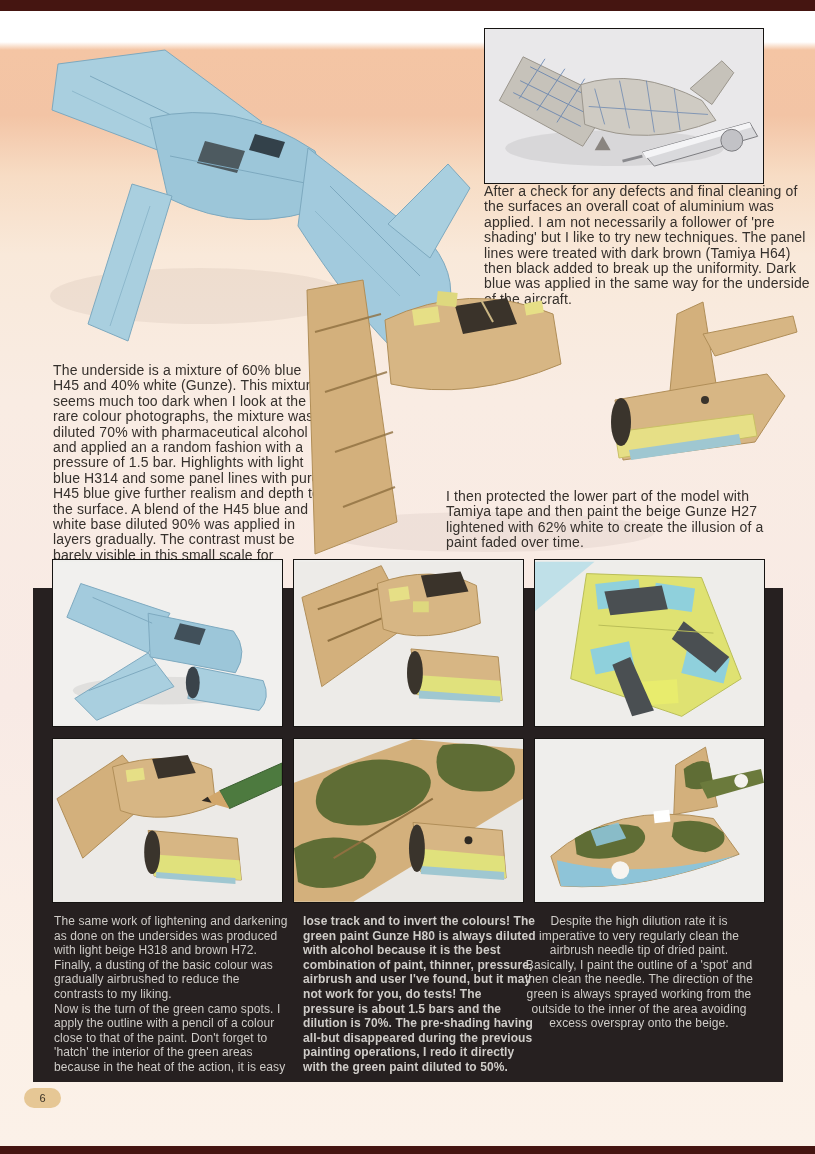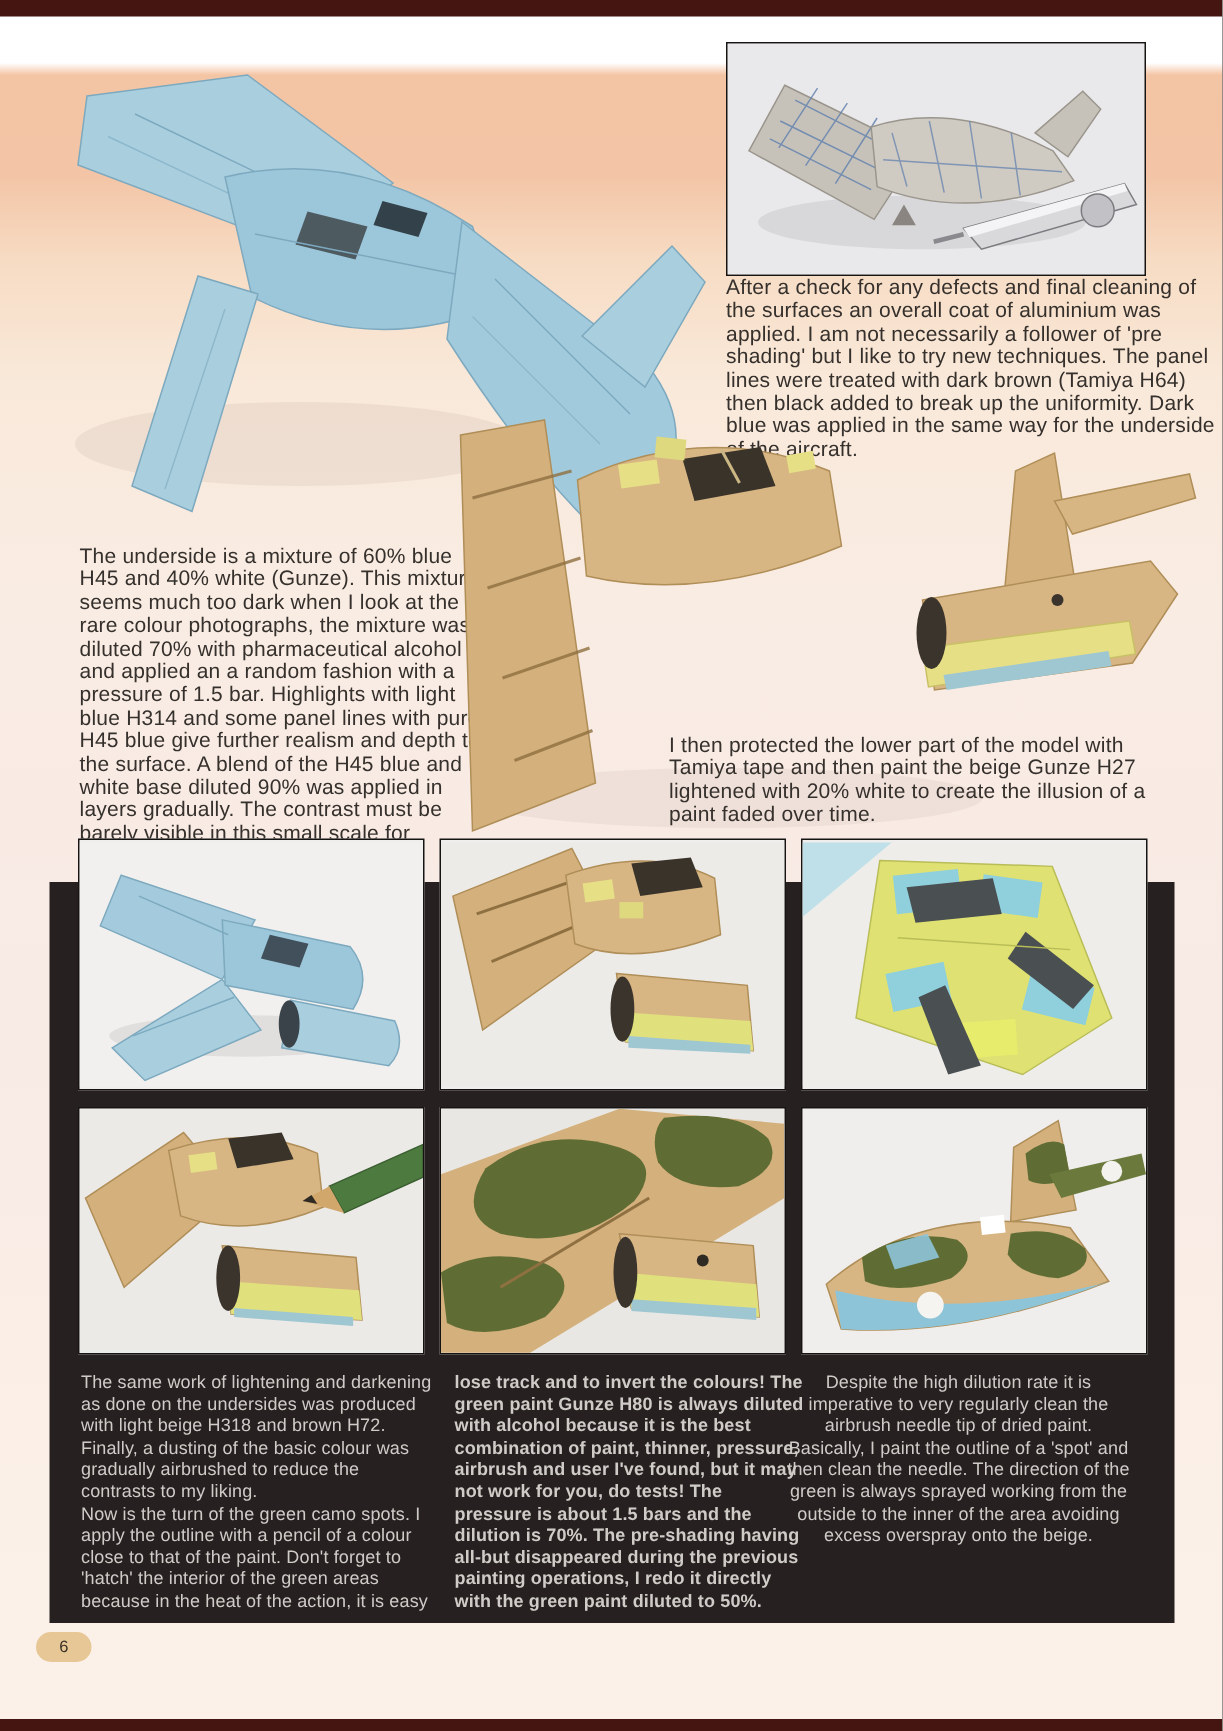--- a/index.html
+++ b/index.html
@@ -164,21 +164,21 @@
 
     <polygon points="392,42 418,30 432,118 384,130" fill="#d3b07c" stroke="#b08e58" stroke-width="1"></polygon>
     <polygon points="418,62 508,44 512,60 430,84" fill="#d7b684" stroke="#b08e58" stroke-width="1"></polygon>
     <path d="M330,128 L482,102 L500,124 L470,170 L338,188 Z" fill="#d7b684" stroke="#b08e58" stroke-width="1"></path>
     <path d="M330,160 L468,142 L472,164 L334,186 Z" fill="#e6df86" stroke="#c9c065" stroke-width="1"></path>
     <path d="M344,178 l110,-16 2,10 -110,16 Z" fill="#9fc7d1"></path>
     <ellipse cx="336" cy="150" rx="10" ry="24" fill="#3a342c"></ellipse>
     <circle cx="420" cy="128" r="4" fill="#3a342c"></circle>
   </svg>
 
-  <p class="cap" id="cap-tape">I then protected the lower part of the model with Tamiya tape and then paint the beige Gunze H27 lightened with 20% white to create the illusion of a paint faded over time.</p>
+  <p class="cap" id="cap-tape">I then protected the lower part of the model with Tamiya tape and then paint the beige Gunze H27 lightened with 62% white to create the illusion of a paint faded over time.</p>
 
   <div class="darkbox"></div>
 
   <figure class="photo grid-r1 gc1" style="margin:0;">
     <svg viewBox="0 0 231 164">
       <rect width="231" height="164" fill="#f1f0ee"></rect>
       <ellipse cx="110" cy="130" rx="90" ry="14" fill="rgba(0,0,0,0.07)"></ellipse>
       <polygon points="28,22 118,52 96,92 14,56" fill="#a3cbdd" stroke="#7da9bf" stroke-width="1"></polygon>
       <polygon points="22,138 96,92 122,126 44,160" fill="#a9cfdf" stroke="#7da9bf" stroke-width="1"></polygon>
       <path d="M96,52 L182,70 Q198,90 184,112 L98,96 Z" fill="#9cc6d9" stroke="#7da9bf" stroke-width="1"></path>

